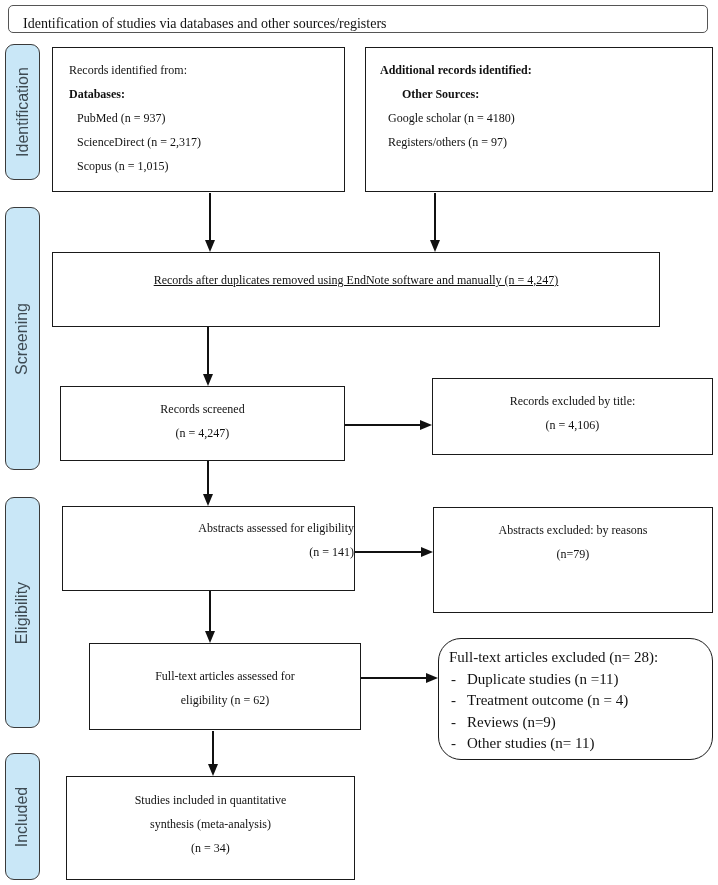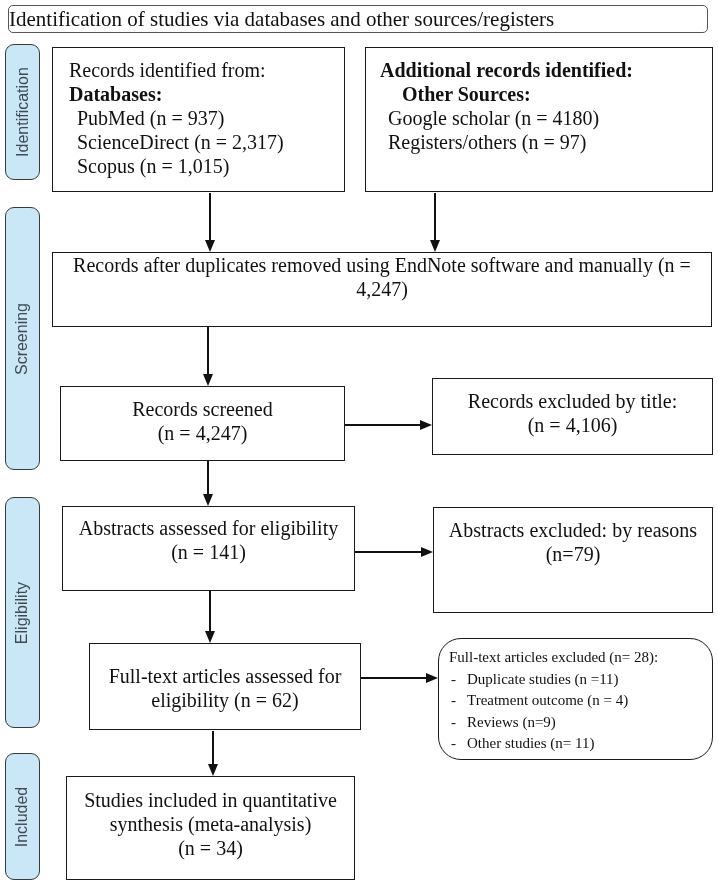--- a/index.html
+++ b/index.html
@@ -3,34 +3,34 @@
 <meta charset="utf-8">
 <style>
   html,body{margin:0;padding:0;background:#ffffff;}
   .canvas{
     position:relative;width:718px;height:885px;background:#ffffff;
     font-family:"Liberation Serif", serif;color:#111;overflow:hidden;
   }
   .banner{
     position:absolute;left:8px;top:5px;width:700px;height:28px;
     border:1.5px solid #555;border-radius:5px;box-sizing:border-box;
-    display:flex;align-items:center;
-    font-size:21px;background:#fff;
+    display:flex;align-items:flex-end;padding-left:14px;
+    font-size:14px;background:#fff;
   }
   .stage{
     position:absolute;left:5px;width:35px;box-sizing:border-box;
     background:var(--stage-fill,#c9e7f7);border:1.5px solid var(--stage-border,#3a3a3a);
     border-radius:9px;display:flex;align-items:center;justify-content:center;
     font-family:"Liberation Sans", sans-serif;font-size:16px;color:#3d4a52;
   }
   .stage span{transform:rotate(-90deg);white-space:nowrap;}
   .box{
     position:absolute;box-sizing:border-box;background:#fff;
     border:1.5px solid var(--box-border,#1a1a1a);
-    font-size:20px;line-height:24px;z-index:2;
+    font-size:12px;line-height:24px;z-index:2;
   }
   .center{text-align:center;}
   .b{font-weight:bold;}
   .ind1{padding-left:8px;}
   .ind2{padding-left:22px;}
   .list-box{font-size:15px;line-height:21.5px;}
   .li{display:flex;}
   .li .dash{width:16px;padding-left:2px;flex:none;}
   svg.arrows{position:absolute;left:0;top:0;z-index:1;pointer-events:none;}
   .arrow{stroke:var(--arrow,#111);stroke-width:2;fill:none;}
@@ -83,35 +83,35 @@
     <div class="ind1">Scopus (n = 1,015)</div>
   </div>
 
   <div class="box" style="left:365px;top:47px;width:348px;height:145px;padding:10px 8px 0 14px;">
     <div class="b">Additional records identified:</div>
     <div class="b ind2">Other Sources:</div>
     <div class="ind1">Google scholar (n = 4180)</div>
     <div class="ind1">Registers/others (n = 97)</div>
   </div>
 
-  <div class="box center" style="left:52px;top:252px;width:660px;height:75px;padding-top:0;">
+  <div class="box center" style="left:52px;top:252px;width:608px;height:75px;padding-top:15px;text-decoration:underline;">
     <div>Records after duplicates removed using EndNote software and manually (n = 4,247)</div>
   </div>
 
   <div class="box center" style="left:60px;top:386px;width:285px;height:75px;padding-top:10px;">
     <div>Records screened</div>
     <div>(n = 4,247)</div>
   </div>
 
   <div class="box center" style="left:432px;top:378px;width:281px;height:77px;padding-top:10px;">
     <div>Records excluded by title:</div>
     <div>(n = 4,106)</div>
   </div>
 
-  <div class="box center" style="left:62px;top:506px;width:293px;height:85px;padding-top:9px;">
+  <div class="box center" style="left:62px;top:506px;width:293px;height:85px;padding-top:9px;text-align:right;">
     <div>Abstracts assessed for eligibility</div>
     <div>(n = 141)</div>
   </div>
 
   <div class="box center" style="left:433px;top:507px;width:280px;height:106px;padding-top:10px;">
     <div>Abstracts excluded: by reasons</div>
     <div>(n=79)</div>
   </div>
 
   <div class="box center" style="left:65px;top:643px;width:272px;height:87px;padding-top:20px;margin-left:24px;">

